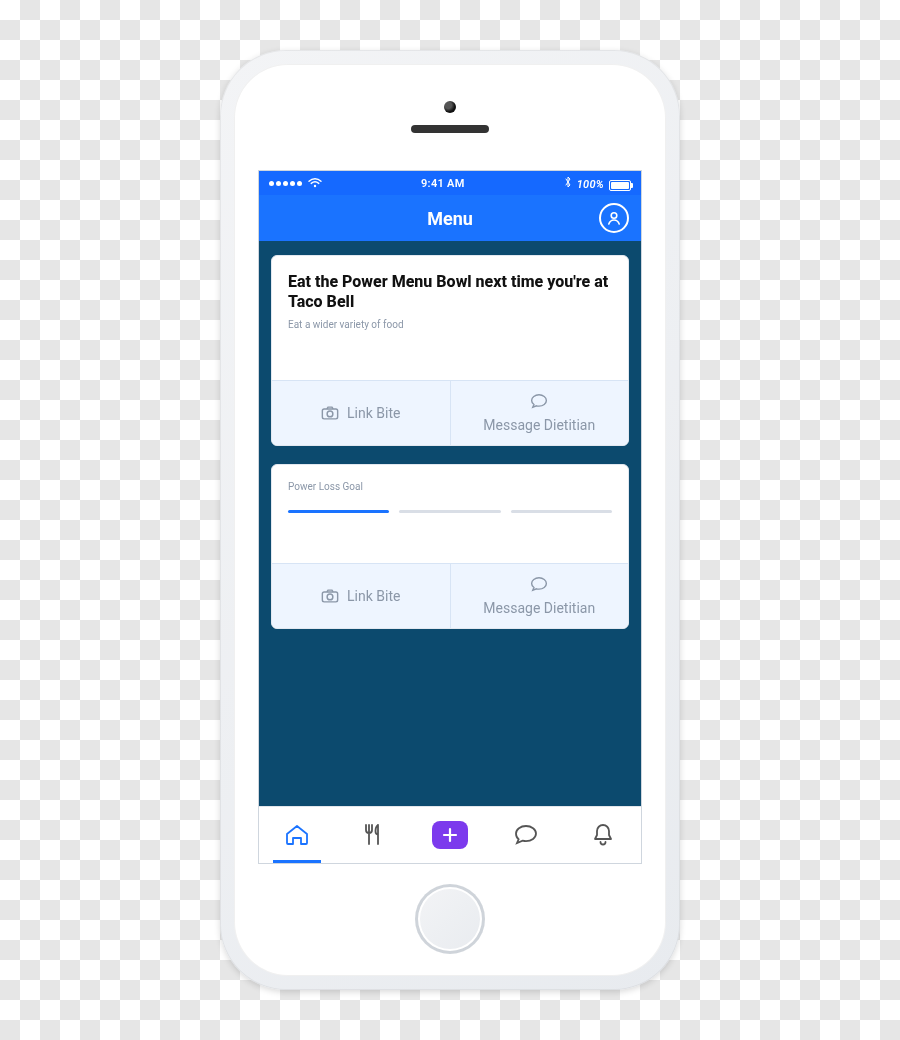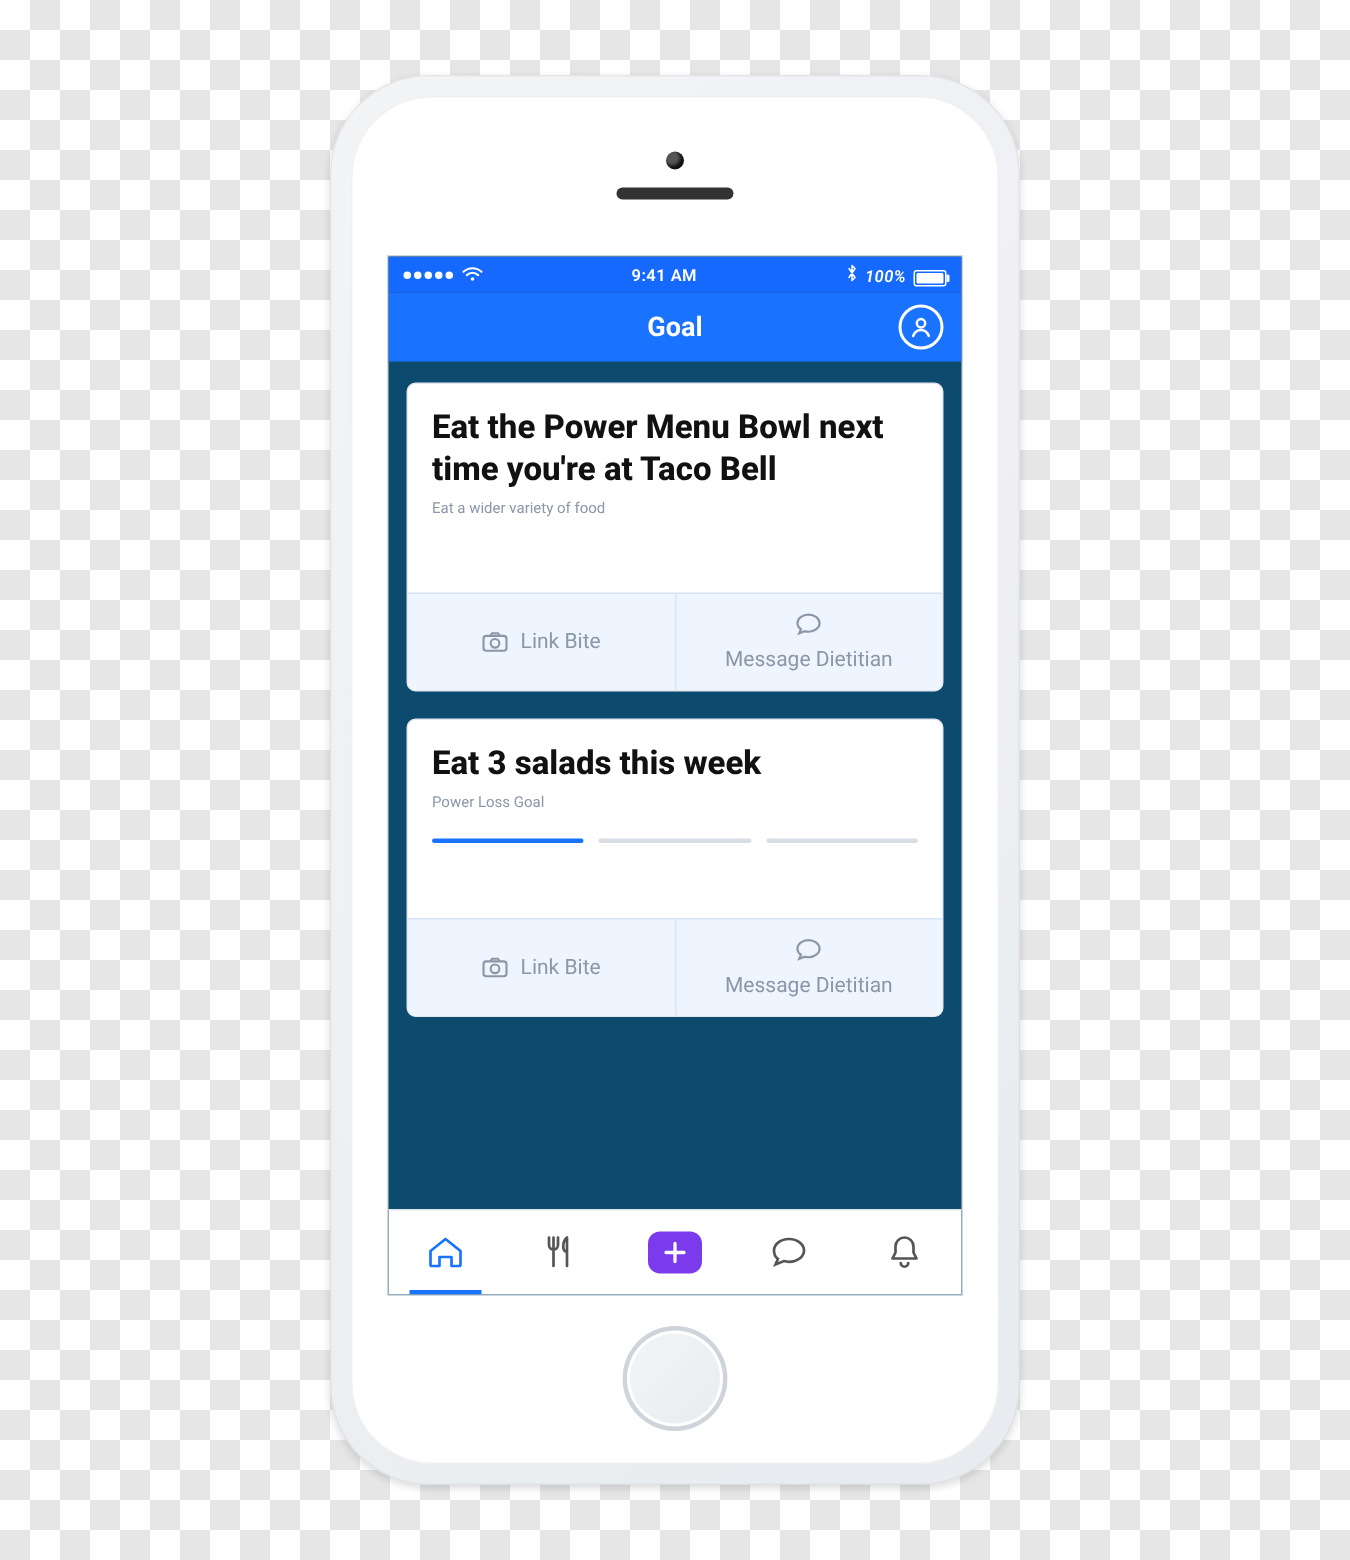--- a/index.html
+++ b/index.html
@@ -106,21 +106,21 @@
   }
   .card{
     border:1px solid var(--card-border);
     border-radius:6px;
     background:#fff;
     margin-bottom:18px;
     overflow:hidden;
   }
   .card-body{padding:16px 16px 14px;}
   .card-title{
-    font-weight:800;font-size:22px;line-height:1.28;color:#111;
+    font-weight:800;font-size:16px;line-height:1.28;color:#111;
     margin:0 0 6px;
   }
   .card-sub{
     color:var(--muted);font-size:10px;margin:0;
   }
   .progress{
     display:flex;gap:10px;margin-top:18px;
   }
   .progress .seg{
     flex:1;height:3px;background:#d9dee6;border-radius:2px;
@@ -196,21 +196,21 @@
             </svg>
           </span>
           <span>100%</span>
           <span class="battery">
               <span class="fill"></span>
             </span>
         </div>
       </div>
 
       <div class="nav-bar">
-        <span>Goal</span>
+        <span>Menu</span>
         <div class="nav-profile">
           <svg width="16" height="16" viewBox="0 0 16 16">
             <circle cx="8" cy="5.5" r="2.8" fill="none" stroke="#fff" stroke-width="1.6"></circle>
             <path d="M2.8 14c1-2.8 3-4 5.2-4s4.2 1.2 5.2 4" fill="none" stroke="#fff" stroke-width="1.6" stroke-linecap="round"></path>
           </svg>
         </div>
       </div>
 
       <div class="content">
 
@@ -232,21 +232,20 @@
               <svg width="18" height="16" viewBox="0 0 20 18" fill="none" stroke-width="1.6">
                 <path d="M10 2c4.6 0 8.3 2.9 8.3 6.4 0 3.5-3.7 6.4-8.3 6.4-1 0-1.9-.1-2.8-.4L3 16l1.3-3.1C2.6 11.7 1.7 10.1 1.7 8.4 1.7 4.9 5.4 2 10 2z"></path>
               </svg>
               <span>Message Dietitian</span>
             </div>
           </div>
         </div>
 
         <div class="card">
           <div class="card-body">
-            <h3 class="card-title">Eat 3 salads this week</h3>
             <p class="card-sub">Power Loss Goal</p>
             <div class="progress">
               <div class="seg active"></div>
               <div class="seg"></div>
               <div class="seg"></div>
             </div>
           </div>
           <div class="card-actions">
             <div class="action">
               <svg width="18" height="16" viewBox="0 0 20 16" fill="none" stroke-width="1.6">

